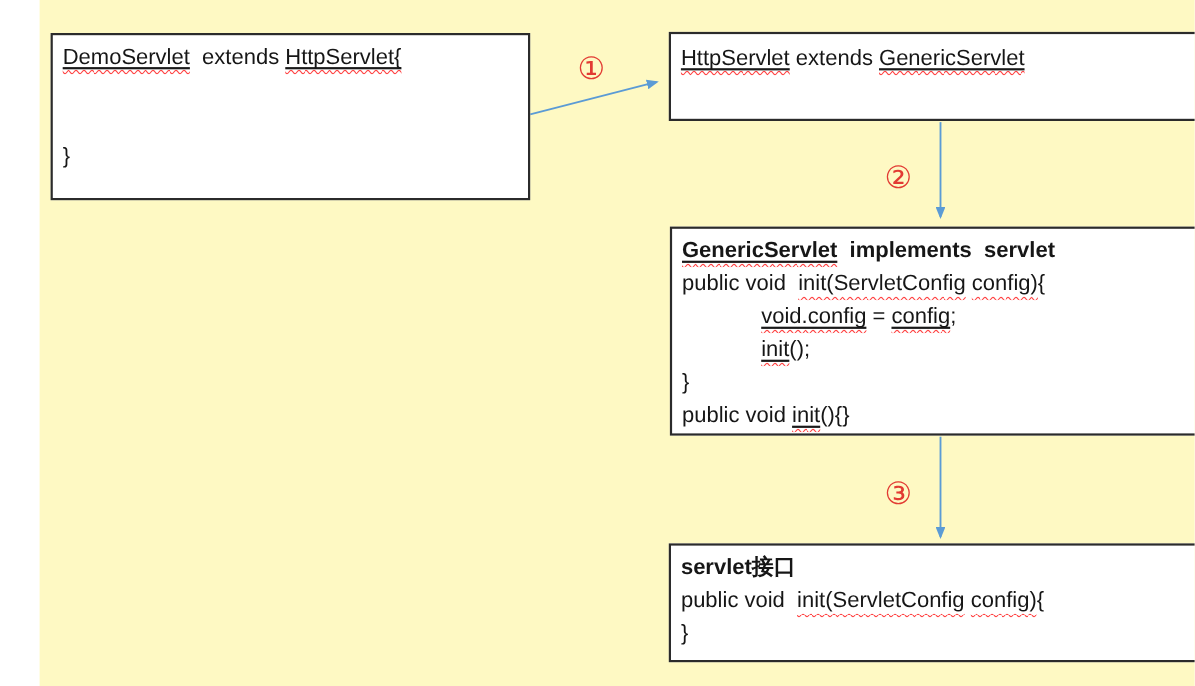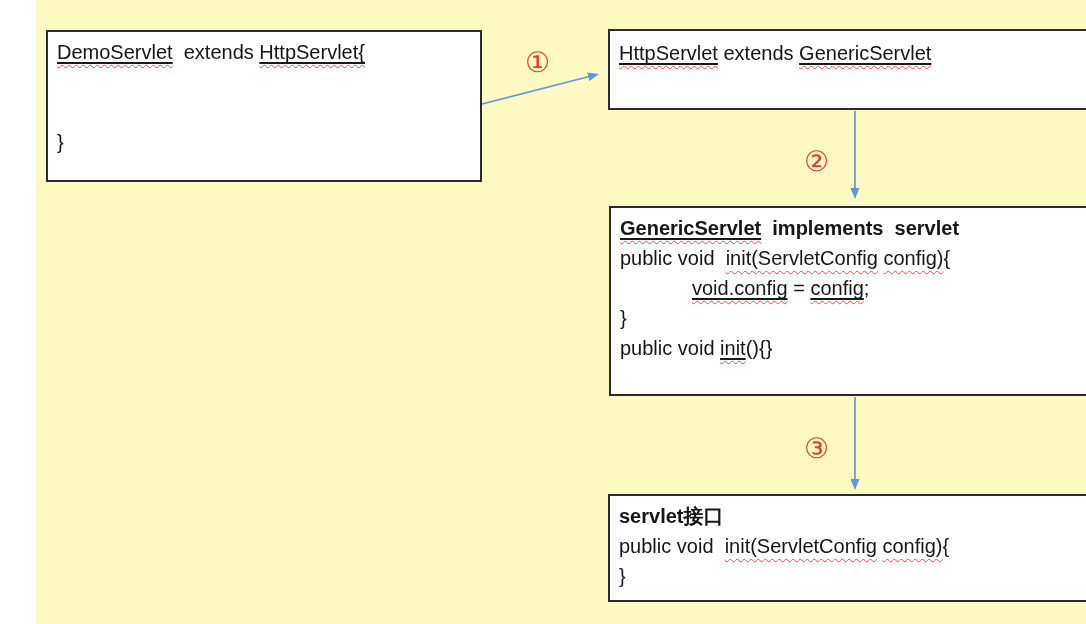--- a/index.html
+++ b/index.html
@@ -81,20 +81,21 @@
     </div>
 
   <div class="box box-http">
       <div class="code-line" style="font-weight: normal;"><span class="wavy"><span class="solid-underline">HttpServlet</span></span><span> extends </span><span class="wavy"><span class="solid-underline">GenericServlet</span></span></div>
     </div>
 
   <div class="box box-generic">
       <div class="code-line" style="font-weight: bold;"><span class="wavy"><span class="solid-underline">GenericServlet</span></span><span>  implements  servlet</span></div>
       <div class="code-line"><span>public void  </span><span class="wavy">init(ServletConfig</span><span> </span><span class="wavy">config)</span><span>{</span></div>
       <div class="code-line" style="padding-left: 72px;"><span class="wavy"><span class="solid-underline">void.config</span></span><span> = </span><span class="wavy"><span class="solid-underline">config</span></span><span>;</span></div>
+      <div class="code-line" style="padding-left: 72px;"><span class="wavy"><span class="solid-underline">init</span></span><span>();</span></div>
       <div class="code-line"><span>}</span></div>
       <div class="code-line"><span>public void </span><span class="wavy"><span class="solid-underline">init</span></span><span>(){}</span></div>
     </div>
 
   <div class="box box-servlet">
       <div class="code-line" style="font-weight: bold;"><span>servlet</span><span>接口</span></div>
       <div class="code-line"><span>public void  </span><span class="wavy">init(ServletConfig</span><span> </span><span class="wavy">config)</span><span>{</span></div>
       <div class="code-line"><span>}</span></div>
     </div>
 

